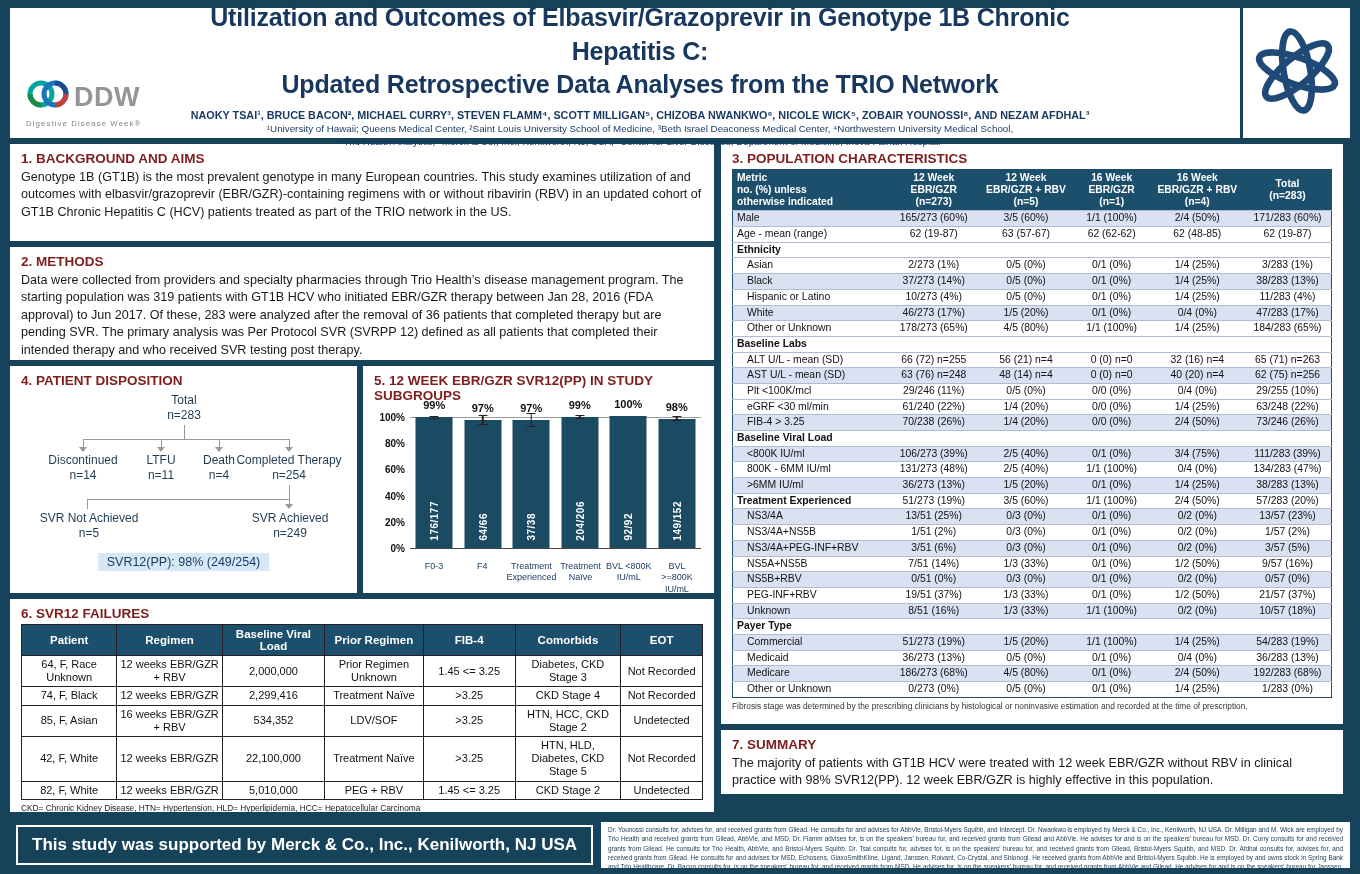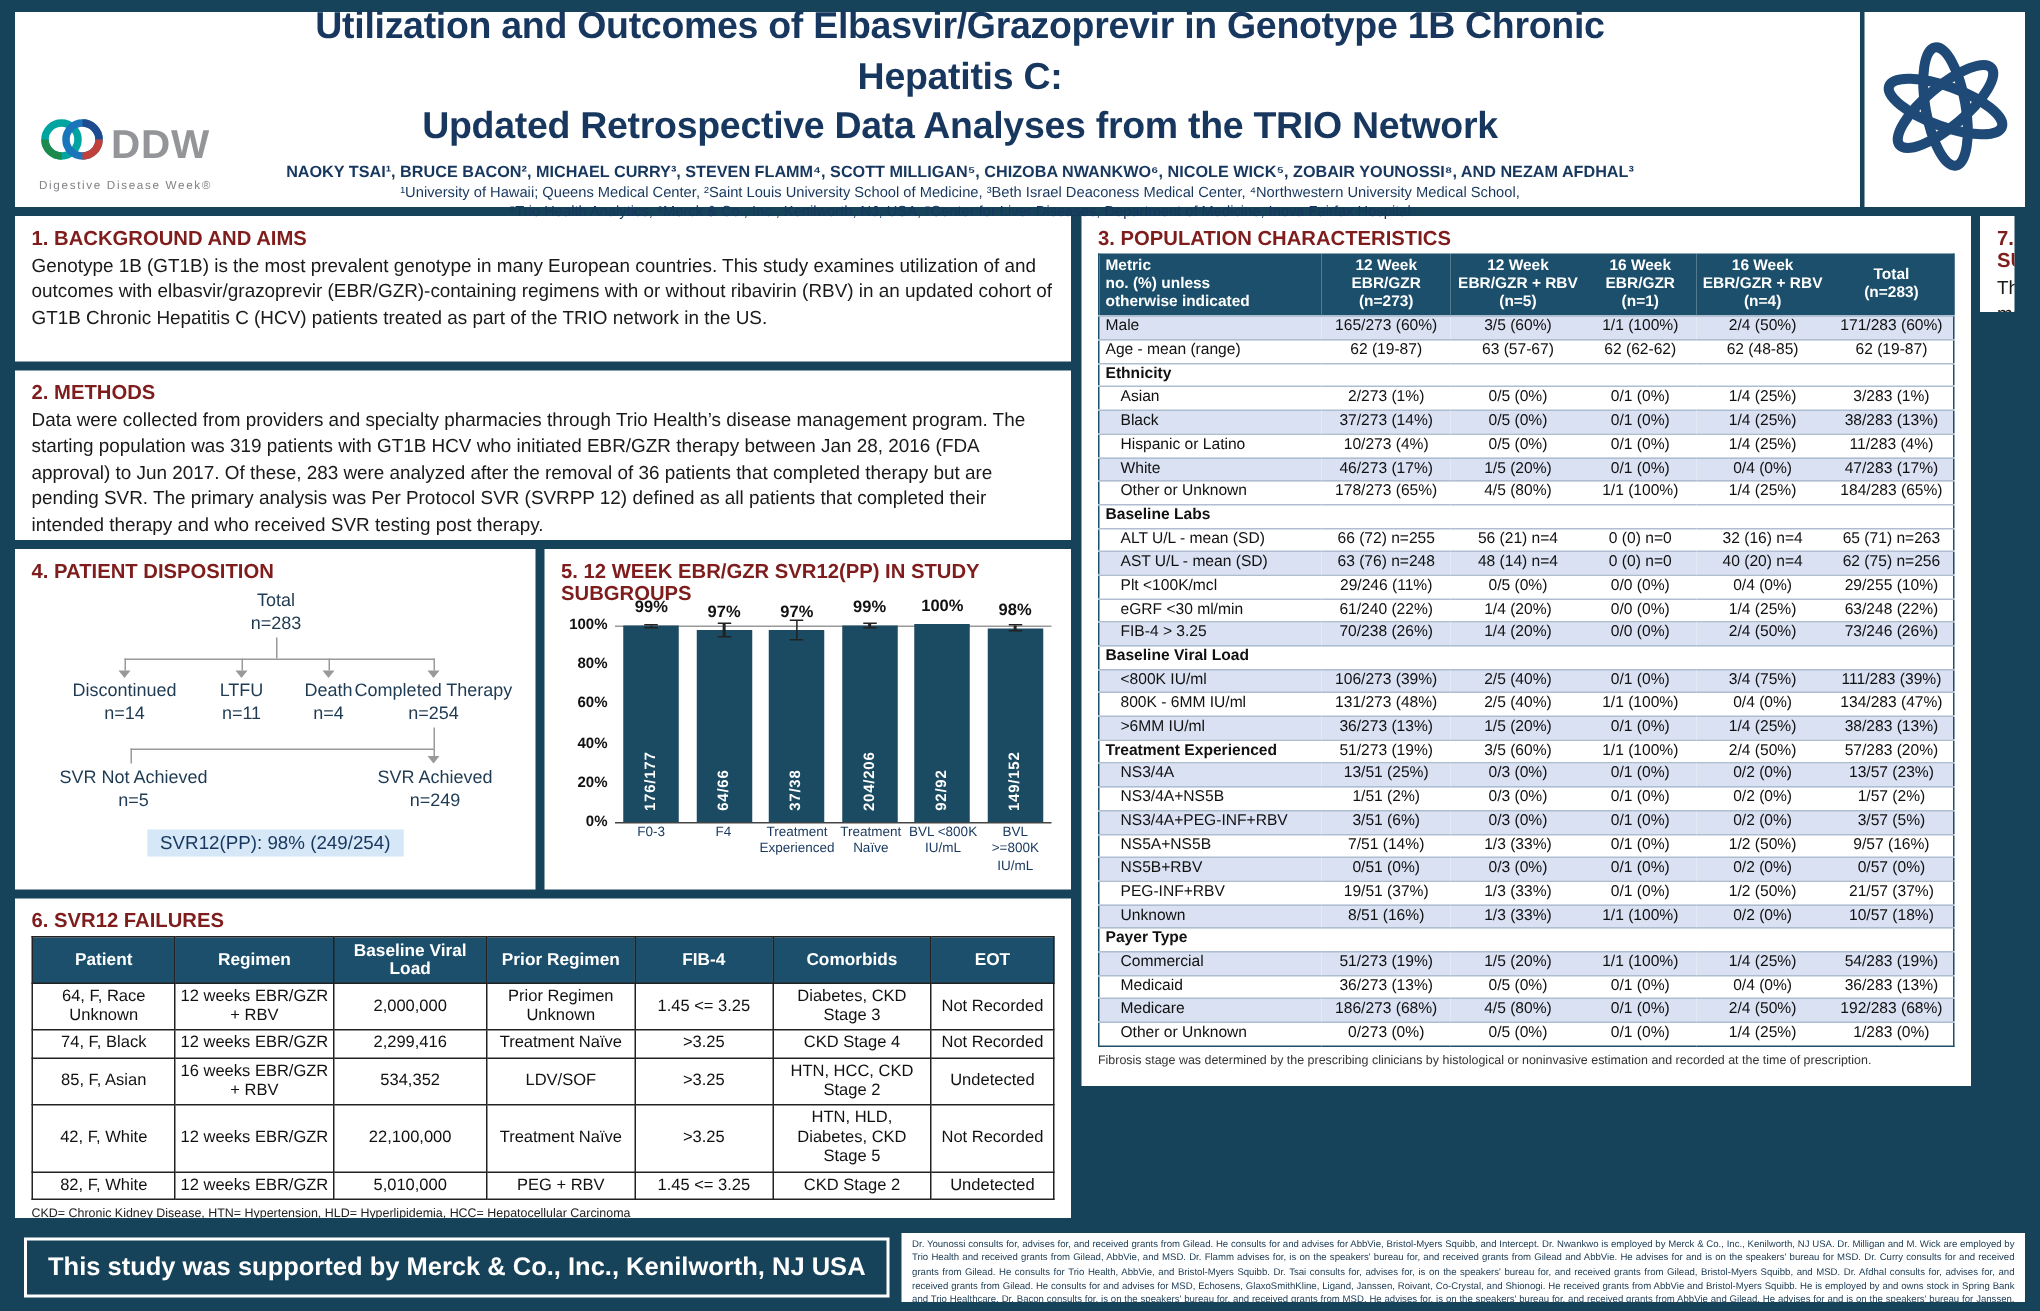--- a/index.html
+++ b/index.html
@@ -15,21 +15,21 @@
   .affil { color:#17375E; font-size:9.8px; margin-top:2px; }
   .ddw { position:absolute; left:16px; bottom:10px; width:140px; }
   .ddw-row { display:flex; align-items:center; gap:4px; }
   .ddw-word { font-size:27px; font-weight:bold; color:#939598; letter-spacing:0.5px; }
   .ddw-sub { font-size:7.8px; color:#808285; letter-spacing:1.1px; margin-top:2px; }
   .trio-box { width:110px; background:#fff; display:flex; align-items:center; justify-content:center; border-left:3px solid #16425A; }
 
   
   .cols { display:flex; gap:7px; margin-top:6px; }
   .col-left { width:704px; display:flex; flex-direction:column; gap:6px; }
-  .col-right { width:622px; display:flex; flex-direction:row; gap:6px; }
+  .col-right { width:622px; display:flex; flex-direction:column; gap:6px; }
   .panel { background:#fff; padding:7px 11px; overflow:hidden; }
   .sec-title { color:#7f1d1d; font-weight:bold; font-size:13.5px; margin-bottom:3px; }
   .body-text { color:#1a1a1a; font-size:12.6px; line-height:1.38; }
   .s1{height:97px} .s2{height:113px} .row4{height:227px; display:flex; gap:6px;}
   .s4{width:347px} .s5{width:351px} .s6{height:213px} .s3{height:580px} .s7{height:64px}
 
   
   table.pop { border-collapse:collapse; width:100%; table-layout:fixed; border:1.5px solid #1B4F6B; }
   table.pop th { background:#1B4F6B; color:#fff; font-size:10.3px; font-weight:bold; padding:2px 4px; text-align:center; vertical-align:middle; white-space:pre-line; line-height:1.18; }
   table.pop th.metric { text-align:left; }
@@ -59,21 +59,21 @@
   .plot { position:relative; height:132px; border-bottom:1.5px solid #444; }
   .gridtop { position:absolute; left:0; right:0; top:0; border-top:1px solid #999; }
   .slots { position:absolute; inset:0; display:flex; }
   .slot { flex:1; position:relative; }
   .bar { position:absolute; bottom:0; left:50%; transform:translateX(-50%); width:37px; background:#1B4A63; }
   .pct { position:absolute; left:50%; transform:translateX(-50%); font-size:11px; font-weight:bold; color:#111; white-space:nowrap; }
   .errbar { position:absolute; left:50%; transform:translateX(-50%); width:9px; border-top:1.5px solid #222; border-bottom:1.5px solid #222; }
   .errbar::before { content:''; position:absolute; left:50%; transform:translateX(-50%); top:0; bottom:0; width:1.5px; background:#222; }
   .frac { position:absolute; bottom:7px; left:50%; transform:translateX(-50%) rotate(180deg); writing-mode:vertical-rl; color:#fff; font-weight:bold; font-size:10px; letter-spacing:0.5px; }
   .ytick { position:absolute; right:100%; margin-right:5px; font-size:10px; font-weight:bold; color:#111; transform:translateY(50%); white-space:nowrap; }
-  .xlabels { display:flex; margin-top:0; }
+  .xlabels { display:flex; margin-top:12px; }
   .xlab { flex:1; text-align:center; font-size:9px; color:#17375E; white-space:pre-line; line-height:1.25; }
 
   
   .footer { height:54px; margin-top:6px; display:flex; align-items:center; gap:8px; }
   .support { border:2px solid #fff; color:#fff; font-weight:bold; font-size:17px; padding:8px 14px; margin-left:6px; white-space:nowrap; }
   .disclosure { flex:1; background:#fff; height:46px; padding:3px 7px; font-size:6.4px; line-height:1.45; color:#1a3a52; text-align:justify; overflow:hidden; }
 </style>
 </head>
 <body>
 

